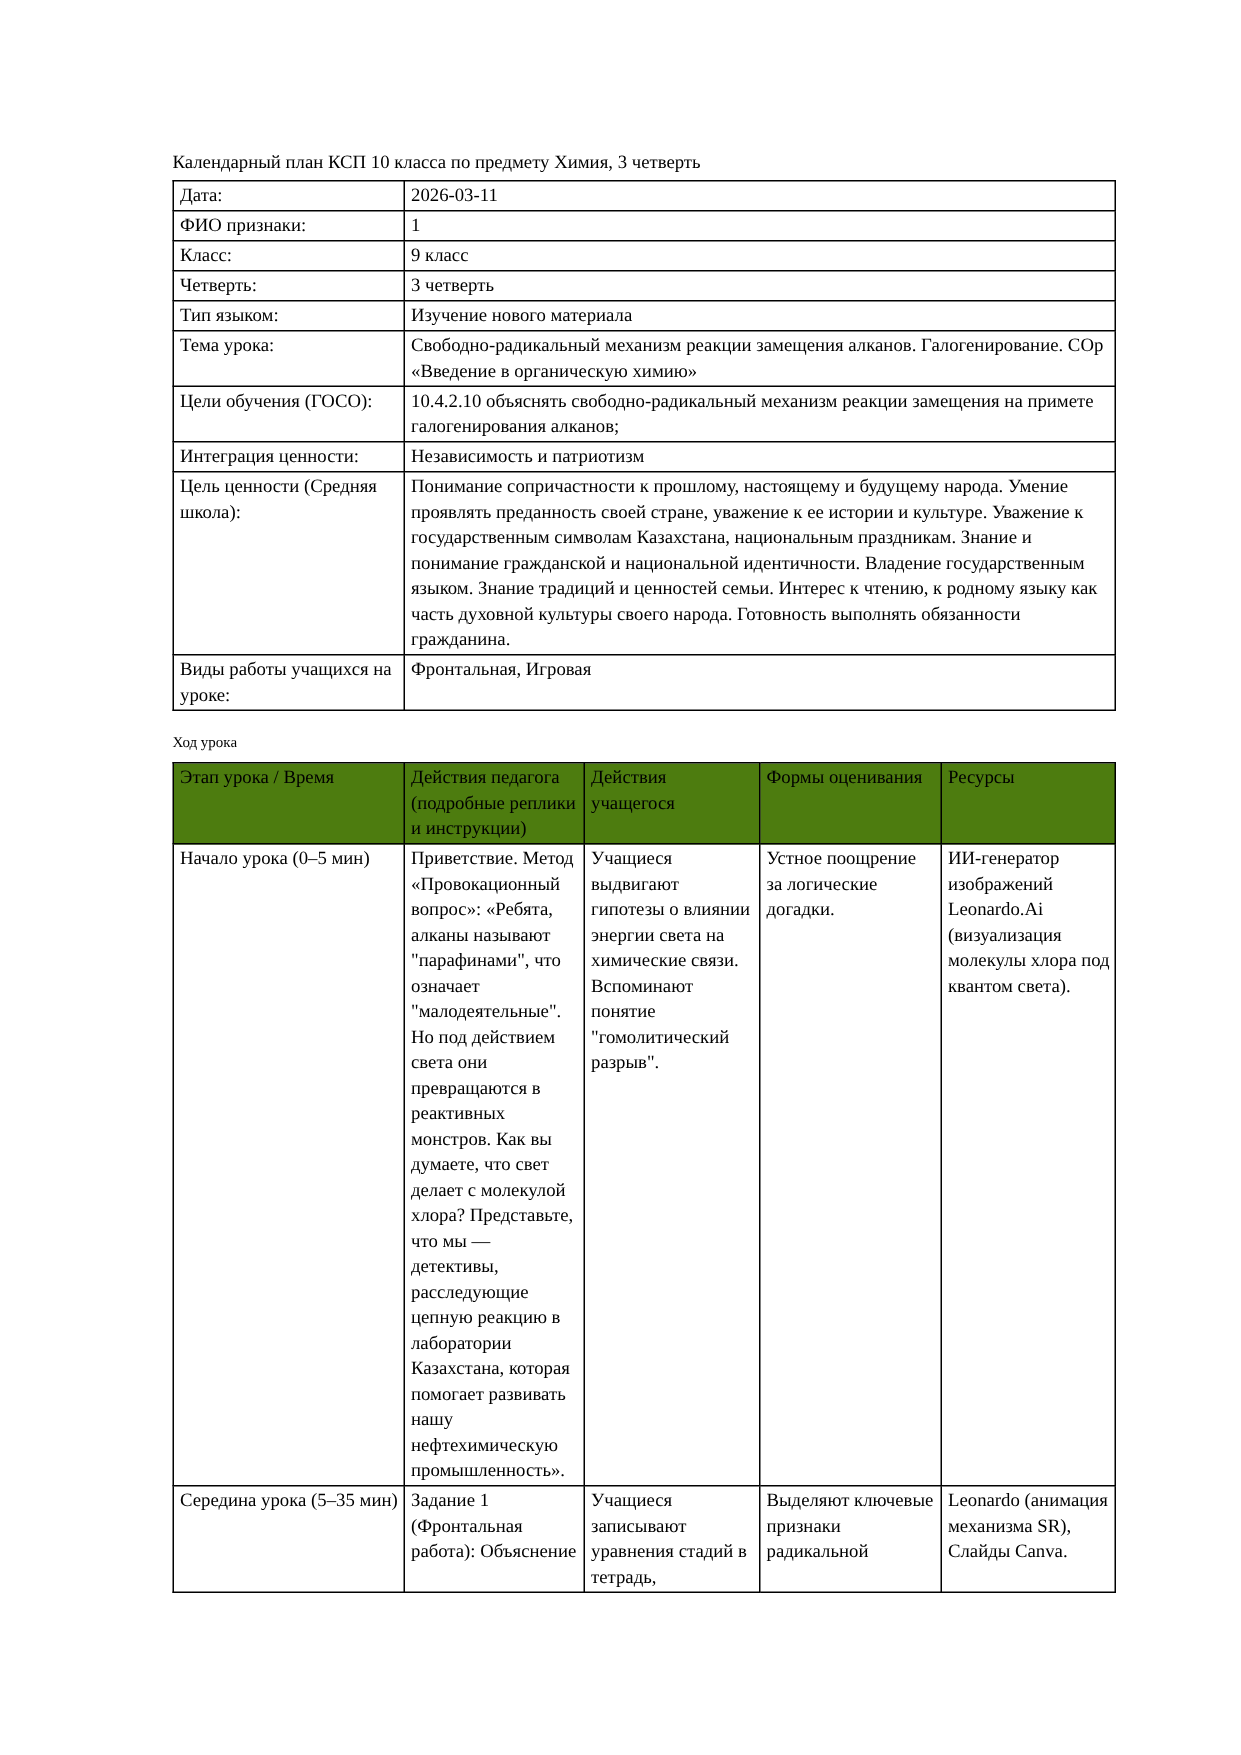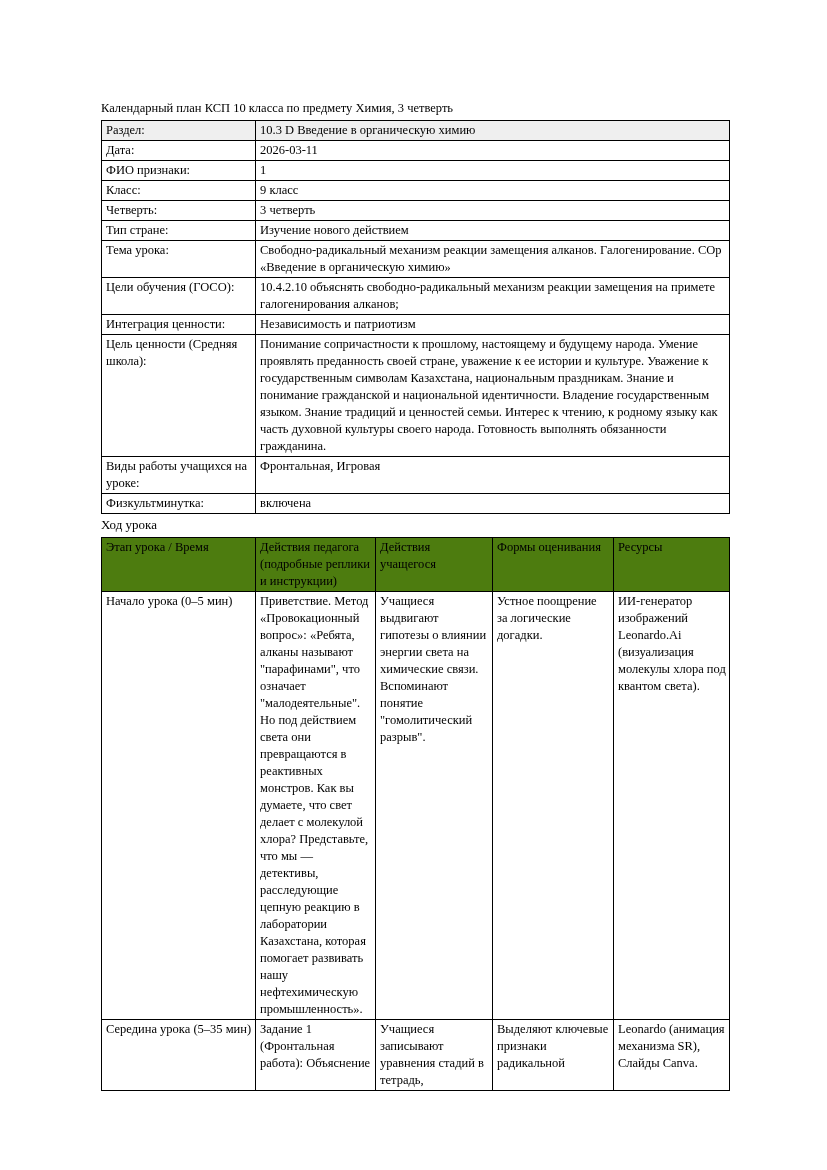--- a/index.html
+++ b/index.html
@@ -10,35 +10,35 @@
   body {
     width: 827px;
     height: 1170px;
     position: relative;
     overflow: hidden;
     font-family: "Liberation Serif", "DejaVu Serif", serif;
     color: #000000;
   }
   .page {
     position: absolute;
-    left: 101px;
+    left: 115px;
     top: 0;
     width: 628px;
   }
   .doc-title {
     font-size: 12.5px;
     line-height: 16px;
     margin-top: 100px;
     margin-bottom: 4px;
     white-space: nowrap;
   }
   .section-label {
-    font-size: 13px;
+    font-size: 10px;
     line-height: 16px;
-    margin-top: 3px;
+    margin-top: 14px;
     margin-bottom: 4px;
   }
   table {
     border-collapse: collapse;
     width: 628px;
     table-layout: fixed;
     font-size: 12.5px;
   }
   table td, table th {
     border: 1px solid #000000;
@@ -69,67 +69,59 @@
 <div class="page">
 
   <div class="doc-title">Календарный план КСП 10 класса по предмету Химия, 3 четверть</div>
 
   <table class="info-table">
     <colgroup>
         <col class="c1">
         <col class="c2">
       </colgroup>
     <tbody>
-        <tr class="shaded">
-          <td>Раздел:</td>
-          <td>10.3 D Введение в органическую химию</td>
-        </tr>
         <tr>
           <td>Дата:</td>
           <td>2026-03-11</td>
         </tr>
         <tr>
           <td>ФИО признаки:</td>
           <td>1</td>
         </tr>
         <tr>
           <td>Класс:</td>
           <td>9 класс</td>
         </tr>
         <tr>
           <td>Четверть:</td>
           <td>3 четверть</td>
         </tr>
         <tr>
-          <td>Тип стране:</td>
-          <td>Изучение нового действием</td>
+          <td>Тип языком:</td>
+          <td>Изучение нового материала</td>
         </tr>
         <tr>
           <td>Тема урока:</td>
           <td>Свободно-радикальный механизм реакции замещения алканов. Галогенирование. СОр «Введение в органическую химию»</td>
         </tr>
         <tr>
           <td>Цели обучения (ГОСО):</td>
           <td>10.4.2.10 объяснять свободно-радикальный механизм реакции замещения на примете галогенирования алканов;</td>
         </tr>
         <tr>
           <td>Интеграция ценности:</td>
           <td>Независимость и патриотизм</td>
         </tr>
         <tr>
           <td>Цель ценности (Средняя школа):</td>
           <td>Понимание сопричастности к прошлому, настоящему и будущему народа. Умение проявлять преданность своей стране, уважение к ее истории и культуре. Уважение к государственным символам Казахстана, национальным праздникам. Знание и понимание гражданской и национальной идентичности. Владение государственным языком. Знание традиций и ценностей семьи. Интерес к чтению, к родному языку как часть духовной культуры своего народа. Готовность выполнять обязанности гражданина.</td>
         </tr>
         <tr>
           <td>Виды работы учащихся на уроке:</td>
           <td>Фронтальная, Игровая</td>
-        </tr>
-        <tr>
-          <td>Физкультминутка:</td>
-          <td>включена</td>
         </tr>
       </tbody>
   </table>
 
   <div class="section-label">Ход урока</div>
 
   <table class="flow-table">
     <colgroup>
         <col class="f1">
         <col class="f2">

